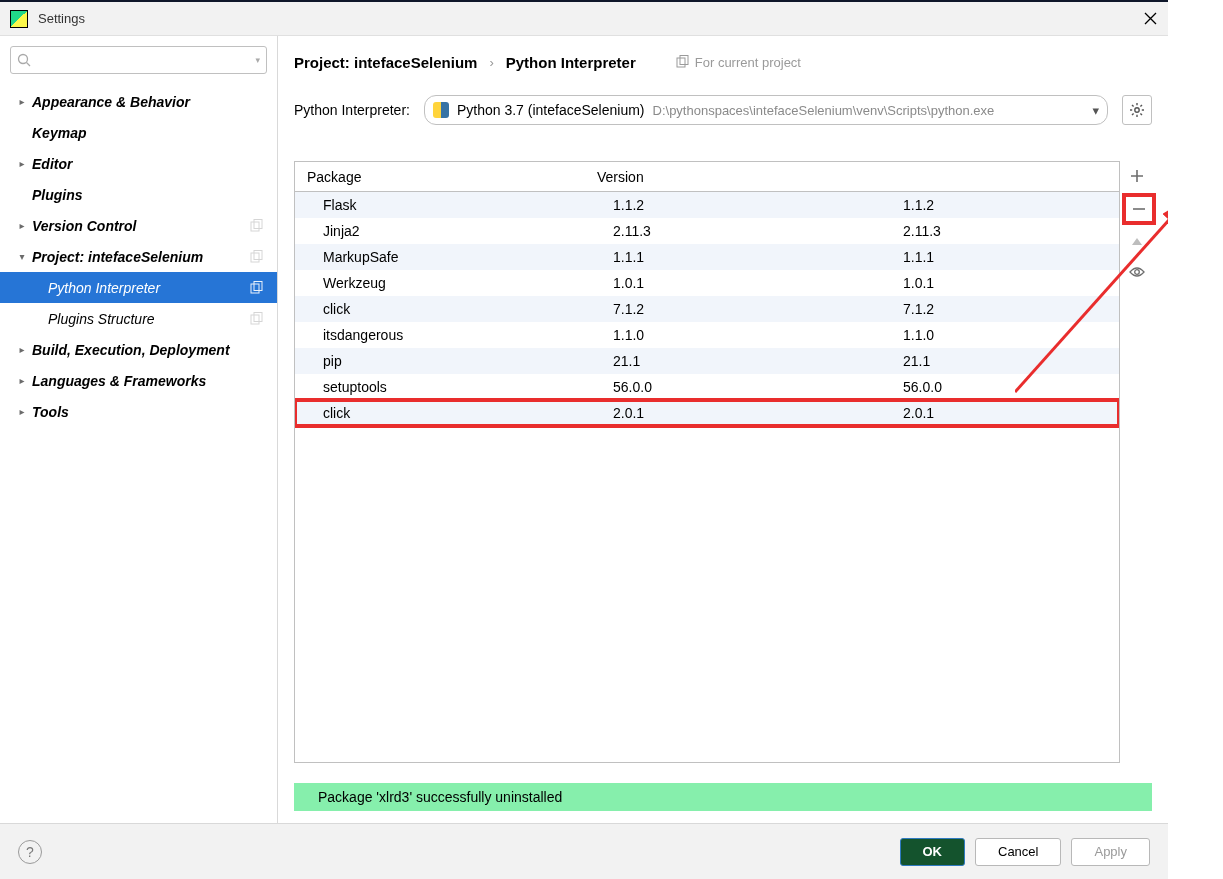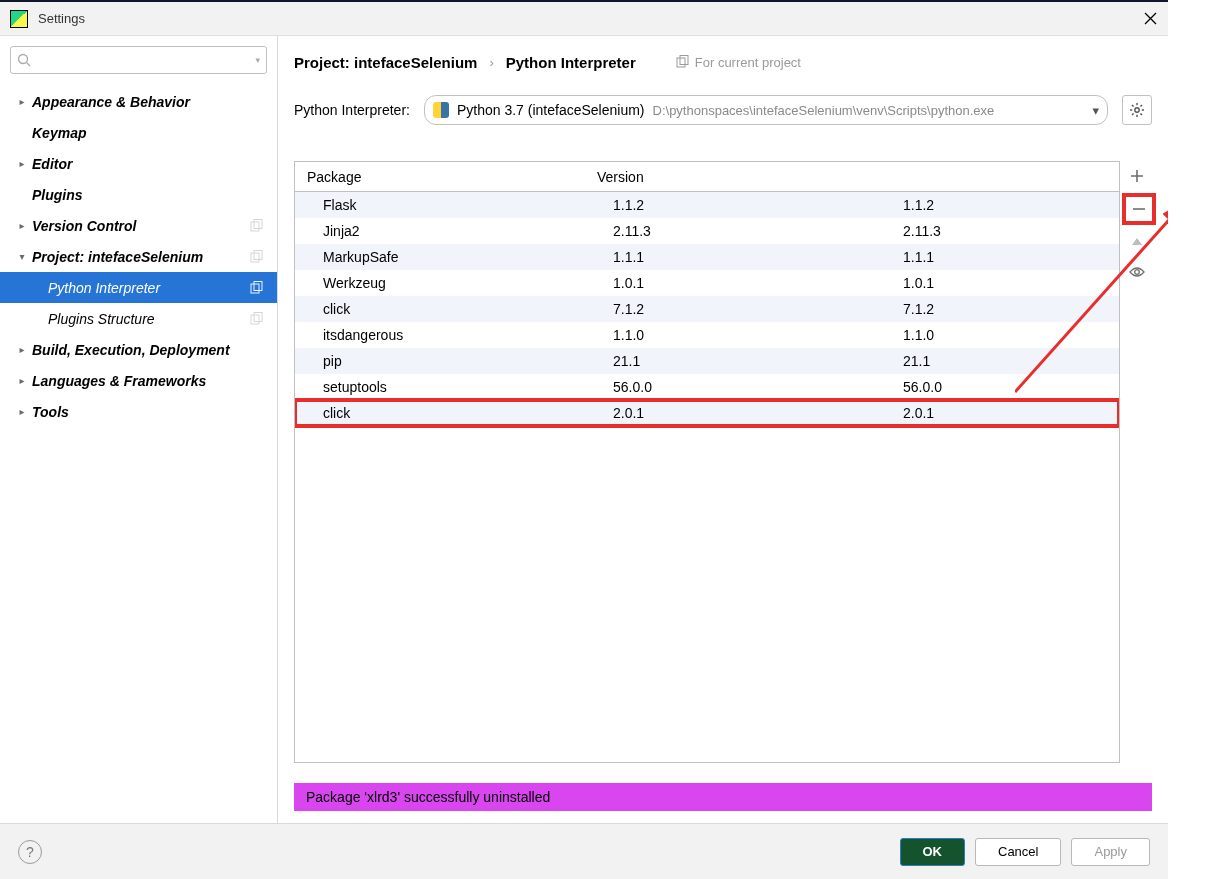--- a/index.html
+++ b/index.html
@@ -48,21 +48,21 @@
 .col-lat { flex: 1; }
 .pkg-rows { flex: 1; overflow: auto; }
 .pkg-row { display: flex; height: 26px; align-items: center; font-size: 14px; }
 .pkg-row:nth-child(odd) { background: #f1f5fb; }
 .pkg-row:nth-child(even) { background: #fff; }
 .pkg-row div { padding-left: 28px; }
 .pkg-row.highlight { outline: 4px solid #e92d2d; outline-offset: -2px; position: relative; z-index: 2; }
 .side-btns { width: 30px; display: flex; flex-direction: column; align-items: center; padding-top: 2px; gap: 4px; margin-left: 2px; }
 .side-btn { width: 26px; height: 26px; display: flex; align-items: center; justify-content: center; cursor: pointer; color: #6e6e6e; border-radius: 3px; }
 .side-btn.boxed { border: 4px solid #e92d2d; width: 34px; height: 32px; border-radius: 0; margin-right: -4px; }
-.status-bar { height: 28px; background: #d946ef; display: flex; align-items: center; padding-left: 12px; font-size: 14px; color: #000; margin-top: 20px; }
+.status-bar { height: 28px; background: #86efac; display: flex; align-items: center; padding-left: 24px; font-size: 14px; color: #000; margin-top: 20px; }
 .footer { height: 56px; border-top: 1px solid #d9d9d9; display: flex; align-items: center; padding: 0 18px; gap: 10px; background: #f2f2f2; }
 .footer .help { width: 24px; height: 24px; border: 1.5px solid #9a9a9a; border-radius: 50%; display: flex; align-items: center; justify-content: center; color: #7a7a7a; cursor: pointer; font-size: 14px; }
 .footer .spacer { flex: 1; }
 .btn { height: 28px; padding: 0 22px; border-radius: 3px; font-size: 13px; cursor: pointer; display: flex; align-items: center; justify-content: center; border: 1px solid #b8b8b8; background: #fff; }
 .btn.primary { background: #14532d; border-color: #2f7ac0; color: #fff; font-weight: 600; }
 .btn.disabled { color: #9a9a9a; cursor: default; }
 .arrow-anno { position: absolute; pointer-events: none; z-index: 5; }
 </style>
 </head>
 <body>

